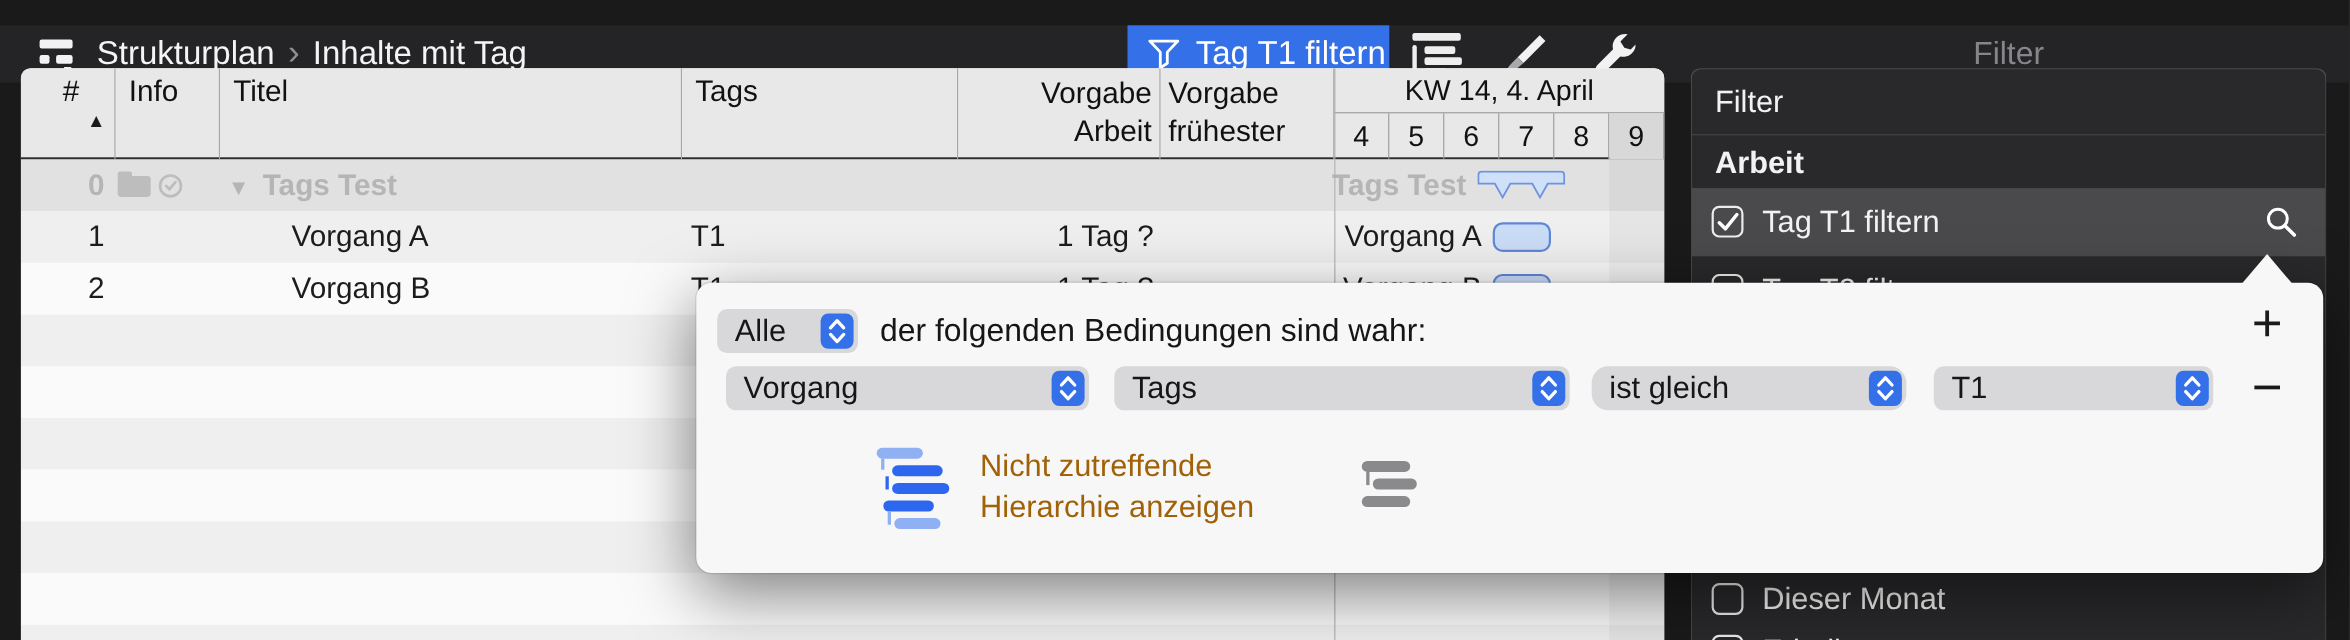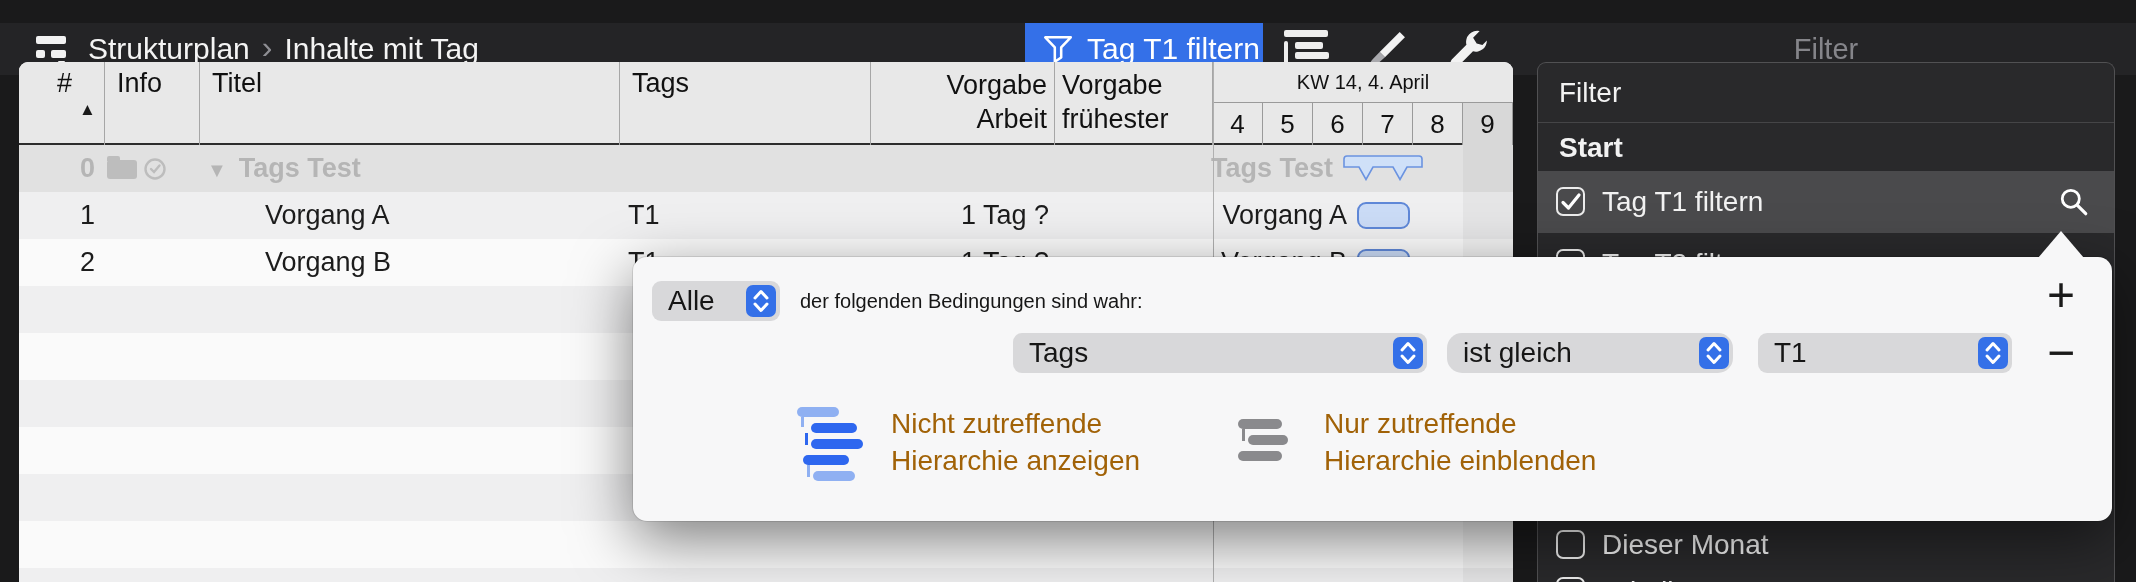--- a/index.html
+++ b/index.html
@@ -30,21 +30,21 @@
 
   
   .table-panel { position:absolute; left:19px; top:62px; width:1494px; height:520px; background:#fafafa; border-radius:9px 9px 0 0; overflow:hidden; }
   .thead { position:absolute; left:0; top:0; width:1494px; height:83px; background:#e8e8e8; border-bottom:2px solid #2c2c2c; }
   .hcol { position:absolute; top:0; height:83px; border-right:1px solid #a6a6a6; color:#111; font-size:27px; }
   .hlabel { position:absolute; top:6px; }
   .sort-tri { position:absolute; left:60px; top:38px; font-size:17px; color:#1a1a1a; }
   .h-arbeit-txt { position:absolute; right:7px; top:6px; width:110px; text-align:right; line-height:34px; }
   .h-frueh-txt { position:absolute; left:7px; top:6px; width:152px; line-height:34px; overflow:hidden; white-space:normal; height:72px; }
   .gantt-head { position:absolute; left:1194px; top:0; width:300px; height:83px; }
-  .kw-label { position:absolute; left:0; top:0; width:300px; height:41px; line-height:41px; text-align:center; font-size:20px; color:#111; border-bottom:1px solid #9a9a9a; }
+  .kw-label { position:absolute; left:0; top:0; width:300px; height:41px; line-height:41px; text-align:center; font-size:26px; color:#111; border-bottom:1px solid #9a9a9a; }
   .day-cell { position:absolute; top:41px; width:50px; height:42px; line-height:42px; text-align:center; font-size:26px; color:#111; border-right:1px solid #9a9a9a; }
   .day-cell.weekend { background:#d8d8d8; }
 
   .trow { position:absolute; left:0; width:1494px; height:47px; font-size:27px; color:#1c1c1c; }
   .row-ef { background:#efeff0; } .row-fa { background:#fafafa; } .row-group { background:#e1e1e1; }
   .cell { position:absolute; top:0; height:47px; line-height:47px; white-space:nowrap; }
   .group-txt { color:#b5b5b5; font-weight:bold; }
   .gantt-label { position:absolute; top:0; height:47px; line-height:47px; text-align:right; }
   .gantt-bar { position:absolute; top:10px; width:53px; height:27px; background:#cbdcf7; border:2px solid #5f88d8; border-radius:9px; }
   .gantt-divider { position:absolute; left:1194px; top:0; width:1px; height:520px; background:#b0b0b0; }
@@ -61,21 +61,21 @@
   .sb-item.selected { background:#4a4a4c; }
   .sb-check { position:absolute; left:18px; top:16px; width:29px; height:29px; border:2.5px solid #ececec; border-radius:7px; }
   .sb-label { position:absolute; left:64px; top:0; height:62px; line-height:62px; font-size:28px; }
   .sb-mag { position:absolute; right:24px; top:15px; }
 
   
   .popover { position:absolute; left:633px; top:257px; width:1479px; height:264px; background:#f7f7f8; border-radius:14px; box-shadow:0 18px 60px rgba(0,0,0,0.5), 0 0 0 1px rgba(0,0,0,0.1); z-index:50; }
   .pop-arrow { position:absolute; left:1405px; top:-26px; width:0; height:0; border-left:23px solid transparent; border-right:23px solid transparent; border-bottom:27px solid #f7f7f8; }
   .pill { position:absolute; height:40px; background:#d8d8da; border-radius:9px; font-size:28px; color:#161616; line-height:40px; padding-left:16px; cursor:pointer; }
   .stepper { position:absolute; right:4px; top:4px; width:30px; height:32px; background:#3470e8; border-radius:7px; }
-  .match-text { position:absolute; left:167px; top:24px; height:40px; line-height:40px; font-size:20px; color:#161616; }
+  .match-text { position:absolute; left:167px; top:24px; height:40px; line-height:40px; font-size:29px; color:#161616; }
   .plusminus { position:absolute; width:60px; text-align:center; font-size:48px; font-weight:300; color:#1a1a1a; cursor:pointer; line-height:40px; }
   .opt-group { position:absolute; top:148px; display:flex; gap:34px; cursor:pointer; }
   .opt-label { font-size:28px; color:#a16207; line-height:37px; }
   .hbar { border-radius:5px; height:10px; }
   .opticon { position:relative; width:66px; height:86px; flex:none; }
 
   svg { display:block; }
 </style>
 </head>
 <body>
@@ -199,21 +199,21 @@
     <div class="trow row-ef" style="top:412px;"></div>
     <div class="trow row-fa" style="top:459px;"></div>
     <div class="trow row-ef" style="top:506px;"></div>
 
     <div class="weekend-band"></div>
     <div class="gantt-divider"></div>
   </div>
 
   <div class="sidebar">
     <div class="sb-title">Filter</div>
-    <div class="sb-section">Start</div>
+    <div class="sb-section">Arbeit</div>
 
     <div class="sb-item selected" style="top:108px;">
       <div class="sb-check">
         <svg width="26" height="26" viewBox="0 0 26 26">
             <path d="M5 13.5 L10.5 19 L21 6" fill="none" stroke="#fff" stroke-width="3.2" stroke-linecap="round" stroke-linejoin="round"></path>
           </svg>
       </div>
       <div class="sb-label">Tag T1 filtern</div>
       <div class="sb-mag">
         <svg width="32" height="32" viewBox="0 0 30 30">
@@ -247,20 +247,29 @@
       <span class="stepper">
         <svg width="30" height="32" viewBox="0 0 30 32">
             <path d="M9 13 L15 6.5 L21 13" fill="none" stroke="#fff" stroke-width="3" stroke-linecap="round" stroke-linejoin="round"></path>
             <path d="M9 19 L15 25.5 L21 19" fill="none" stroke="#fff" stroke-width="3" stroke-linecap="round" stroke-linejoin="round"></path>
           </svg>
       </span>
     </div>
     <div class="match-text">der folgenden Bedingungen sind wahr:</div>
     <div class="plusminus" style="left:1398px;top:18px;">+</div>
 
+    <div class="pill" style="left:27px;top:76px;width:330px;">
+      <span>Vorgang</span>
+      <span class="stepper">
+        <svg width="30" height="32" viewBox="0 0 30 32">
+            <path d="M9 13 L15 6.5 L21 13" fill="none" stroke="#fff" stroke-width="3" stroke-linecap="round" stroke-linejoin="round"></path>
+            <path d="M9 19 L15 25.5 L21 19" fill="none" stroke="#fff" stroke-width="3" stroke-linecap="round" stroke-linejoin="round"></path>
+          </svg>
+      </span>
+    </div>
     <div class="pill" style="left:380px;top:76px;width:414px;">
       <span>Tags</span>
       <span class="stepper">
         <svg width="30" height="32" viewBox="0 0 30 32">
             <path d="M9 13 L15 6.5 L21 13" fill="none" stroke="#fff" stroke-width="3" stroke-linecap="round" stroke-linejoin="round"></path>
             <path d="M9 19 L15 25.5 L21 19" fill="none" stroke="#fff" stroke-width="3" stroke-linecap="round" stroke-linejoin="round"></path>
           </svg>
       </span>
     </div>
     <div class="pill" style="left:814px;top:76px;width:286px;border-radius:15px;">
@@ -297,18 +306,17 @@
       <div class="opt-label" style="width:270px;">Nicht zutreffende Hierarchie anzeigen</div>
     </div>
 
     <div class="opt-group" style="left:601px;">
       <div class="opticon" style="height:60px;margin-top:12px;width:56px;">
         <div class="hbar" style="position:absolute;left:4px;top:2px;width:44px;background:#8a8a8d;"></div>
         <div style="position:absolute;left:8px;top:12px;width:2.5px;height:12px;background:#8a8a8d;"></div>
         <div class="hbar" style="position:absolute;left:14px;top:18px;width:40px;background:#8a8a8d;"></div>
         <div class="hbar" style="position:absolute;left:4px;top:34px;width:44px;background:#8a8a8d;"></div>
       </div>
-      <div class="opt-label" style="width:300px;">Nur zutreffende Hierarchie einblenden</div>
     </div>
 
   </div>
 
 </div>
 
 </body></html>

